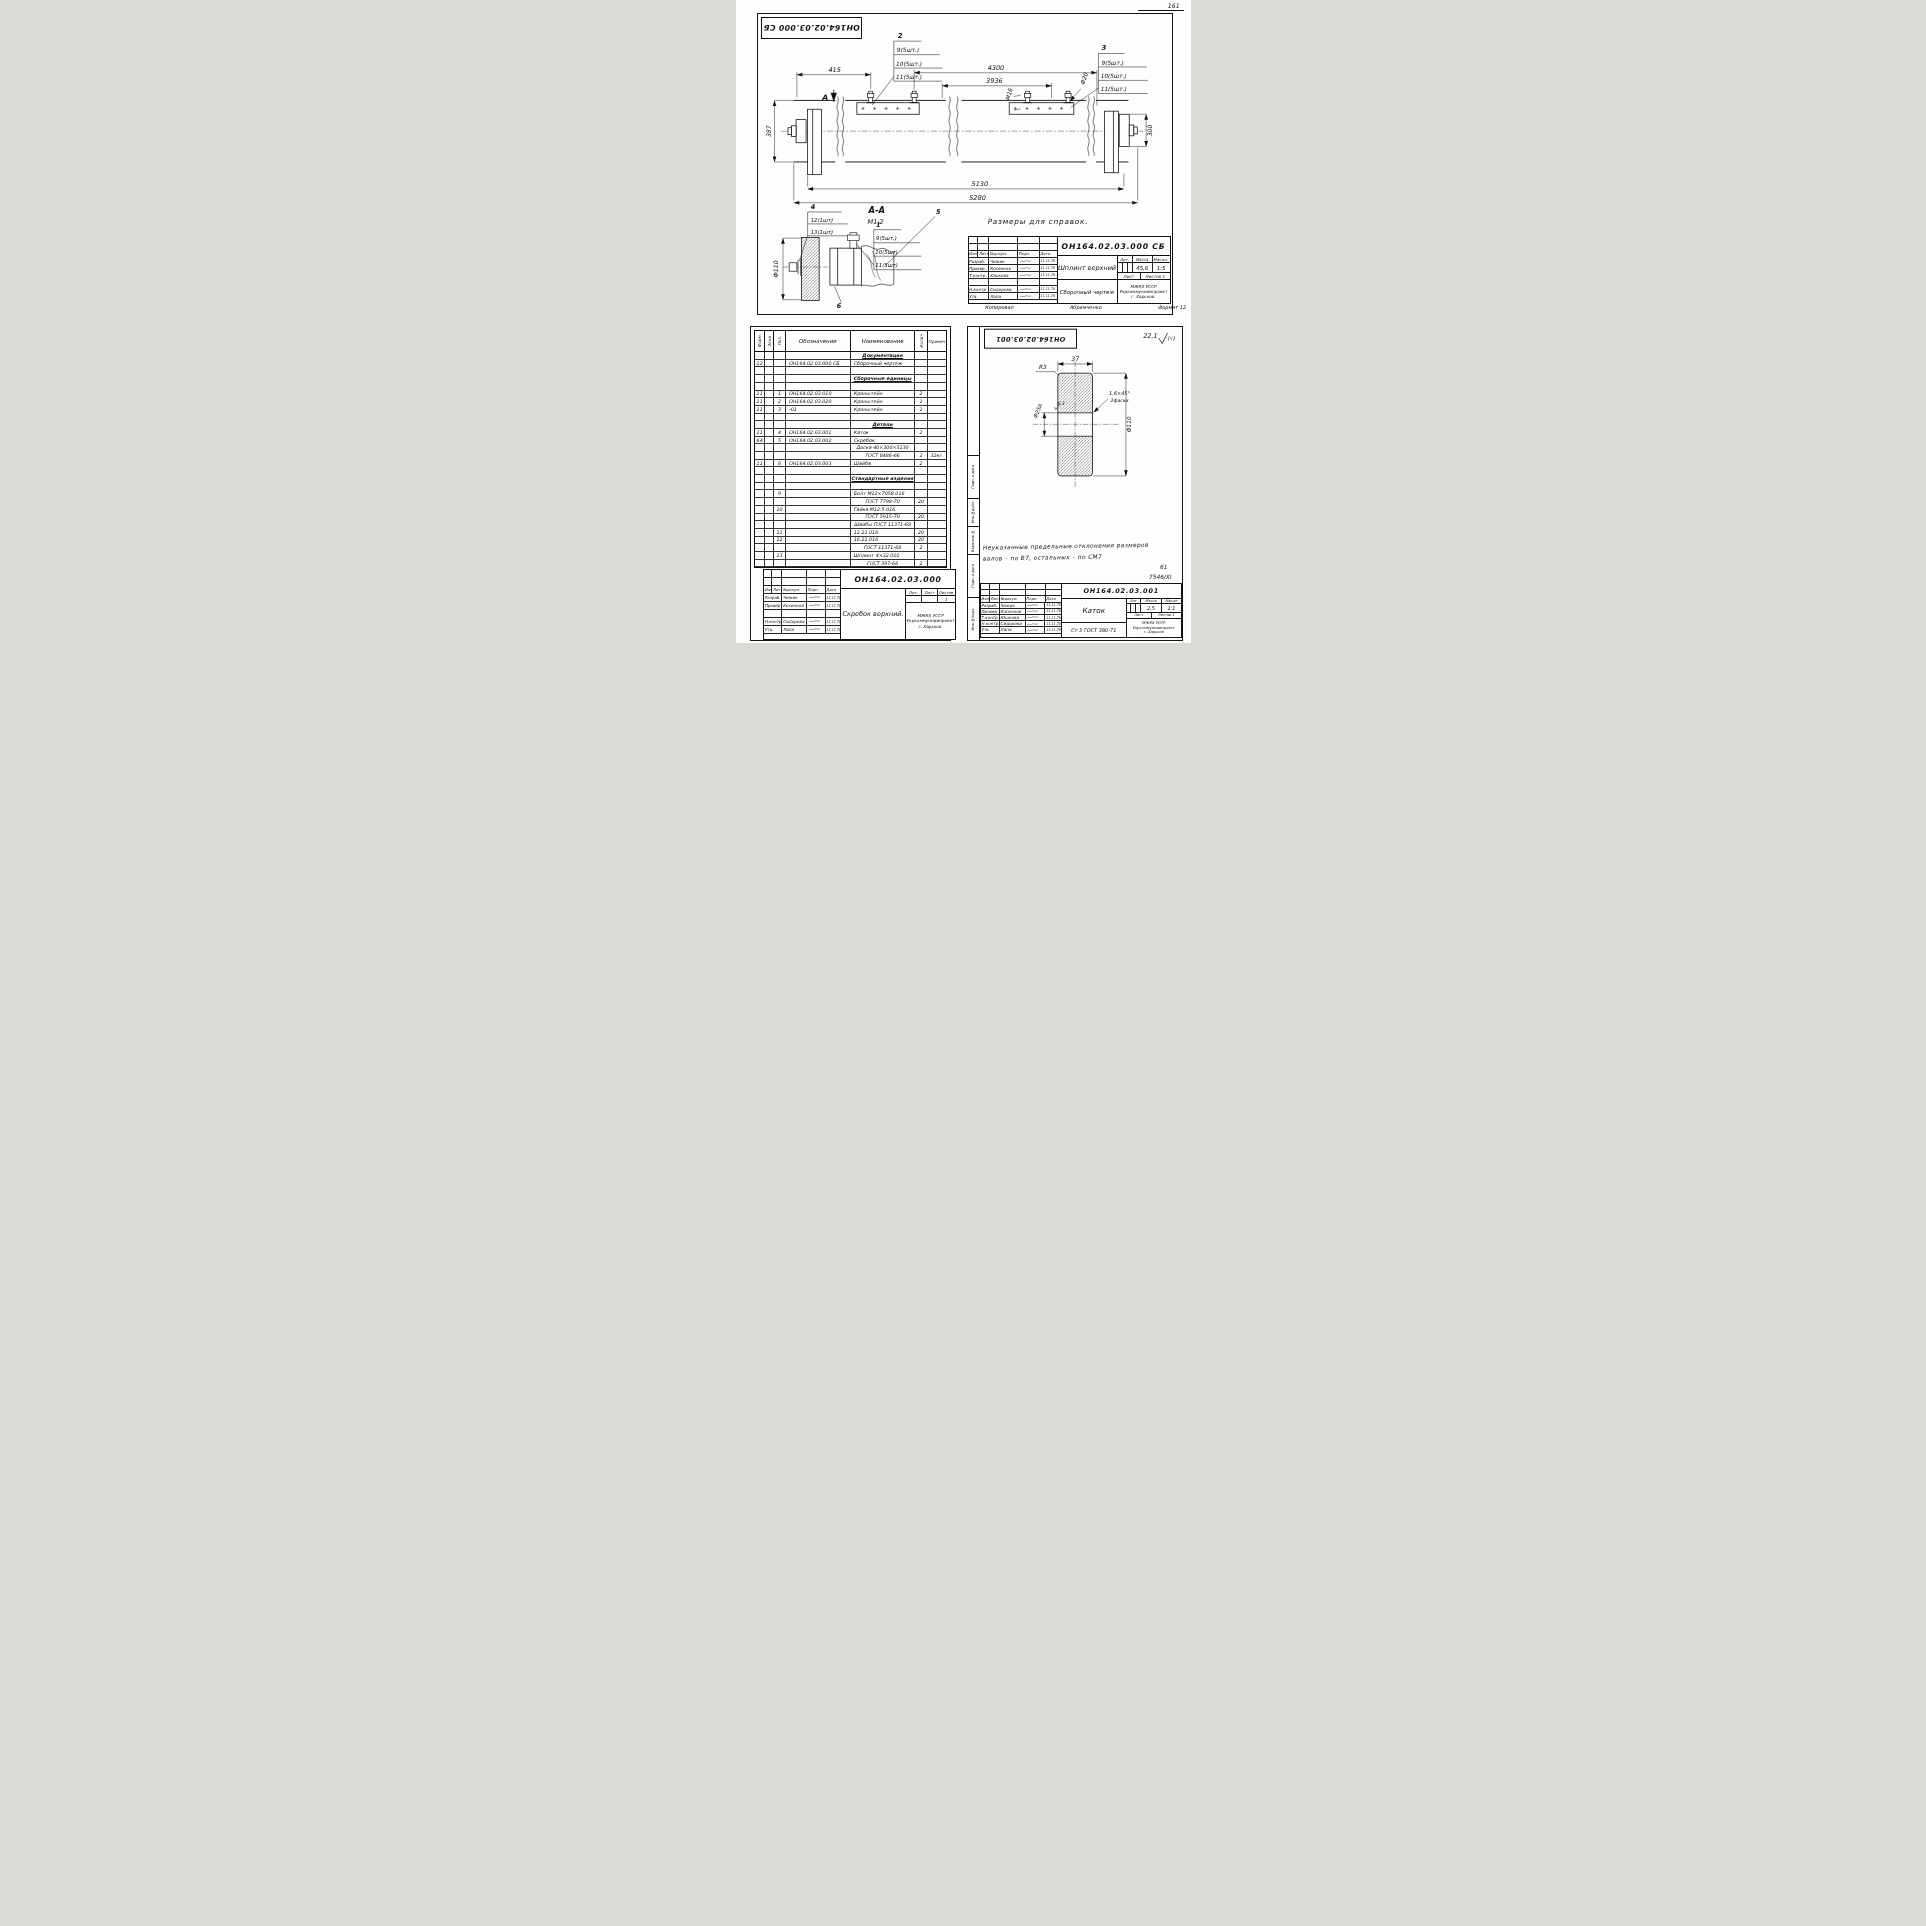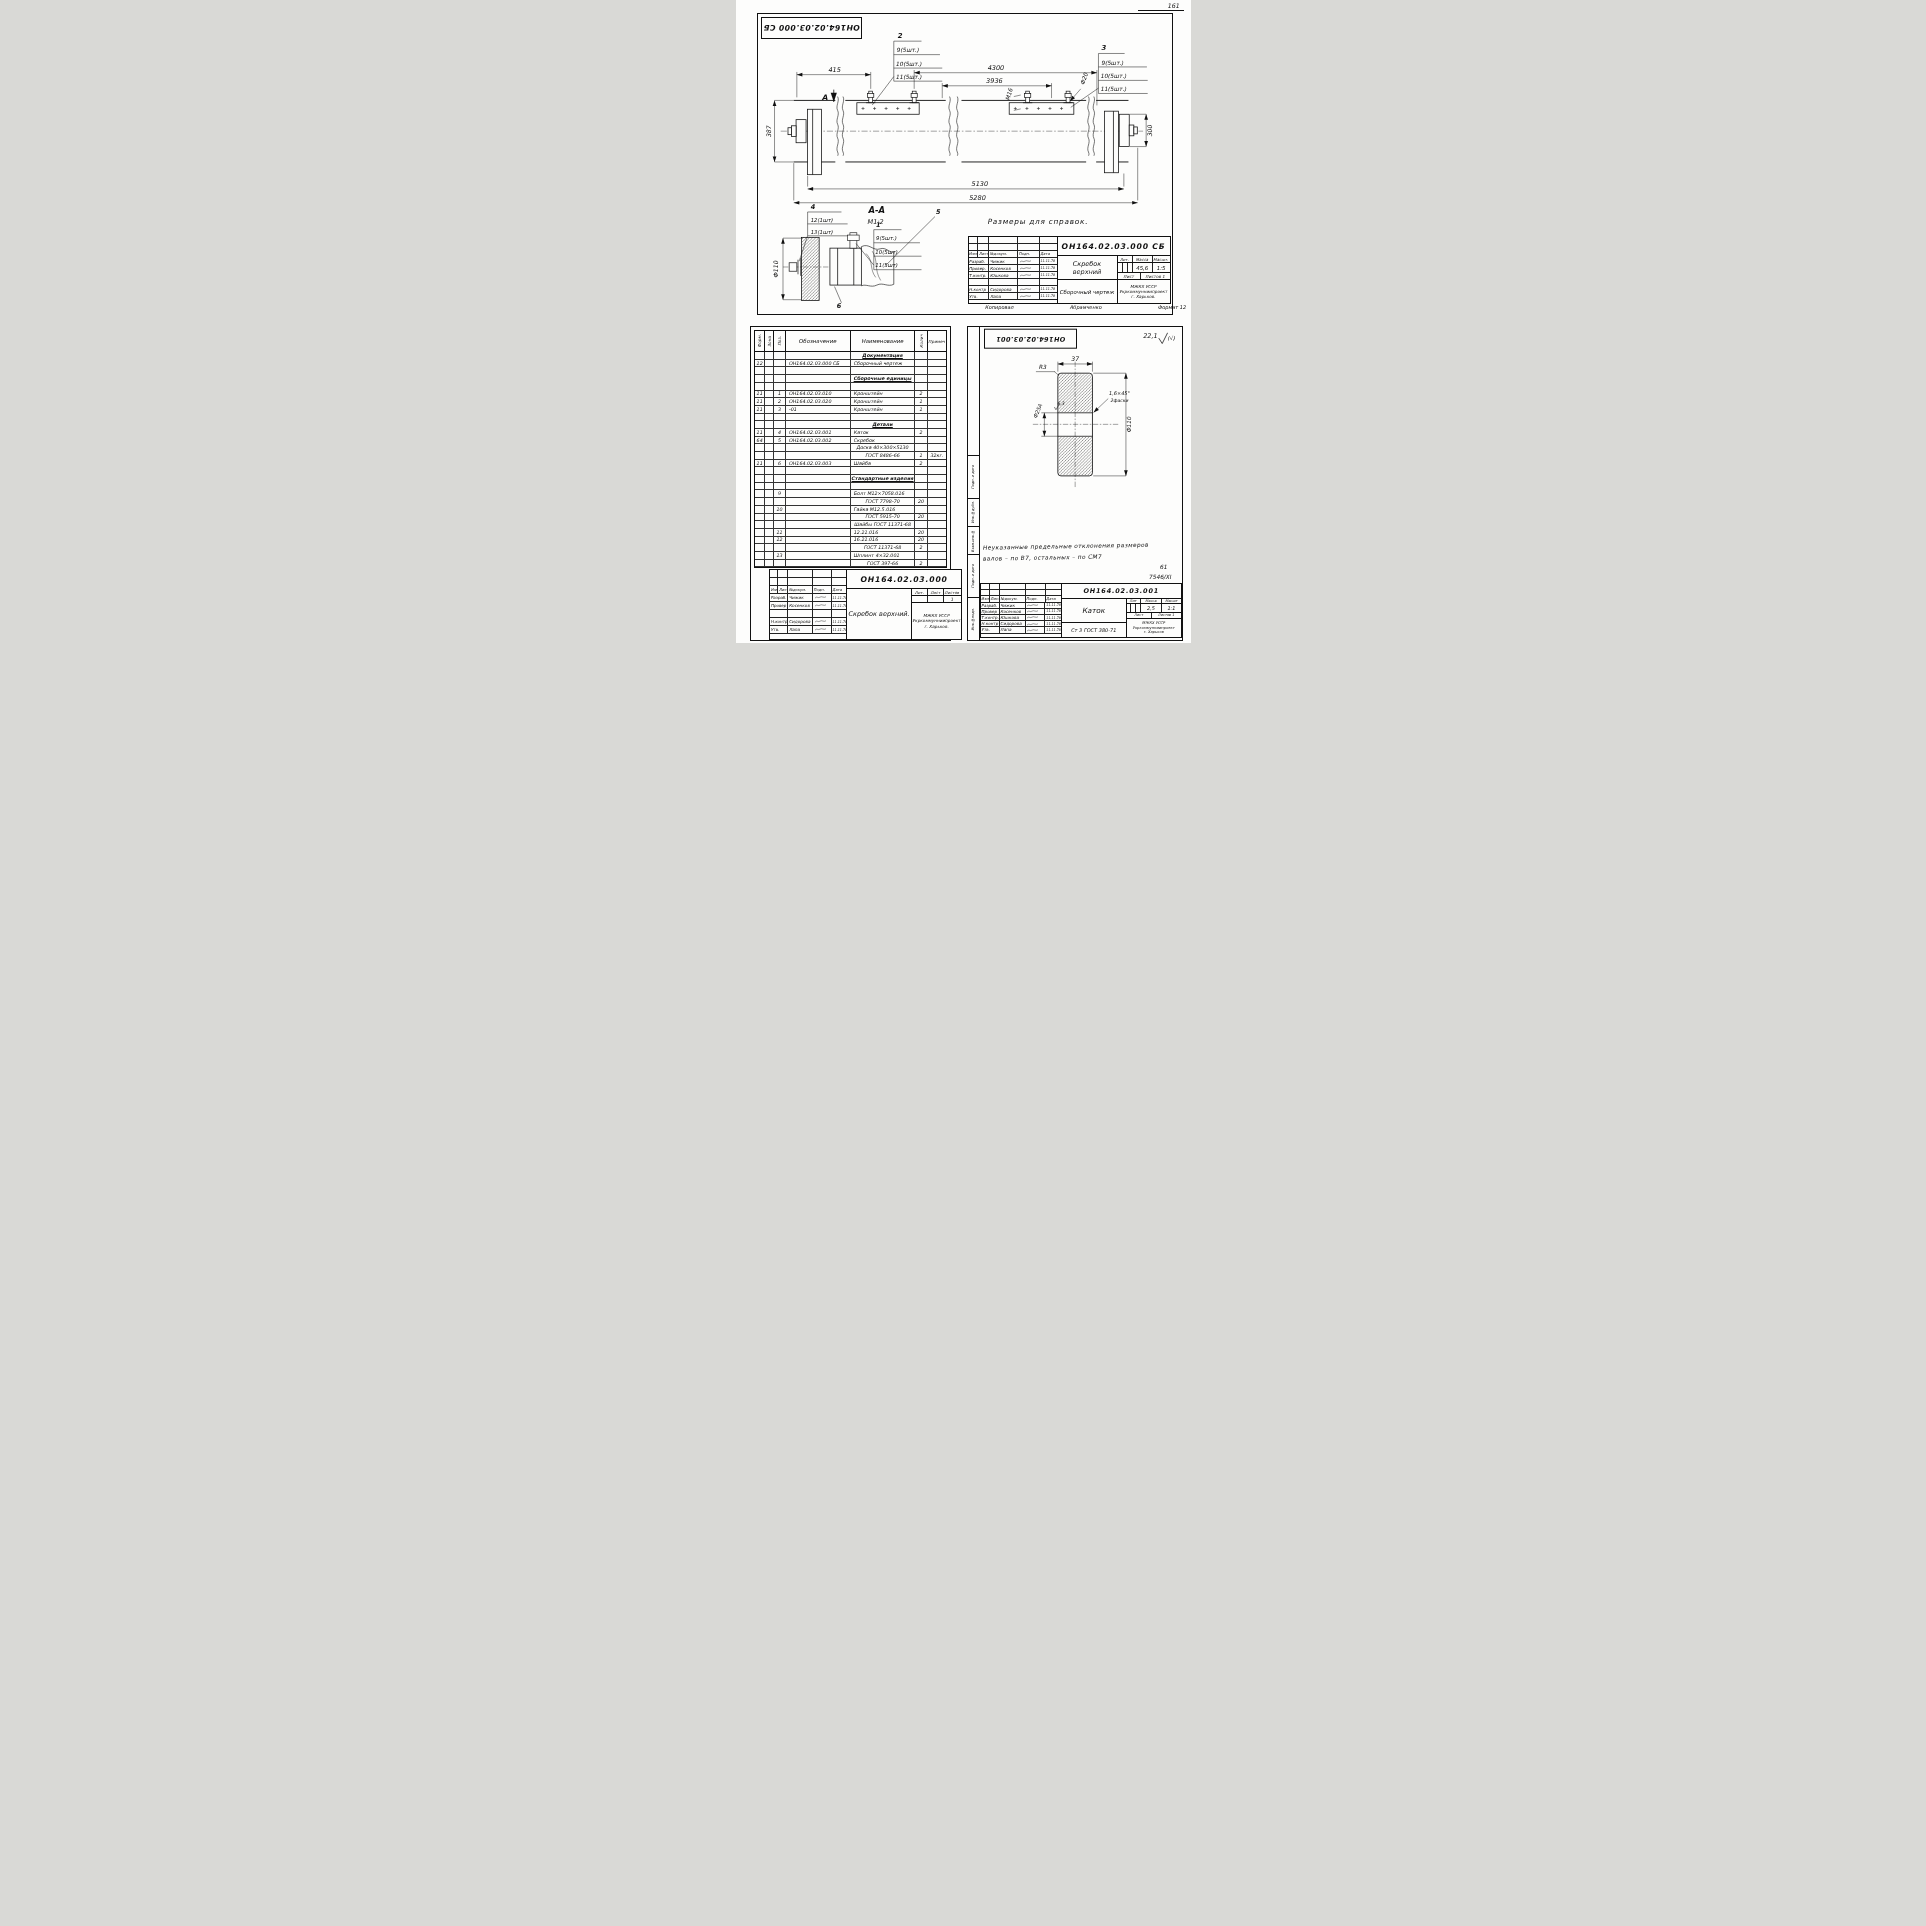--- a/index.html
+++ b/index.html
@@ -320,21 +320,21 @@
                 <path d="M3 9 C9 2 13 11 19 6 C24 2 30 10 37 5" fill="none" stroke="#111" stroke-width="1.3"></path>
               </svg>
             </div>
             <div class="sigcell" style="width: 17px; font-size: 3.3px;">11.11.78</div>
           </div>
         </div>
       <div class="tbright" style="width:112px;">
         <div class="docnum" style="height:19px;font-size:7.7px;">ОН164.02.03.000 СБ</div>
         <div class="tblow">
           <div class="namecol" style="width:60px;">
-            <div class="namecell" style="font-size:6.5px;">Скребок верхний</div>
+            <div class="namecell" style="font-size:6.5px;">Шплинт верхний</div>
             <div class="typecell" style="height:24px;font-size:5.4px;">Сборочный чертеж</div>
           </div>
           <div style="width:52px;display:flex;flex-direction:column;">
             <div class="litrow" style="height:7px;">
               <div class="litcell" style="width:15.4px;font-size:3.9px;">Лит.</div>
               <div class="litcell" style="width:20px;font-size:3.9px;">Масса</div>
               <div class="litcell" style="width:17px;font-size:3.9px;">Масшт.</div>
             </div>
             <div class="litrow" style="height:10px;">
               <div class="litcell" style="width:5.4px;"></div>
@@ -631,21 +631,21 @@
             <div class="c1"></div>
             <div class="c2"></div>
             <div class="c3"></div>
             <div class="c4">ГОСТ 397-66</div>
             <div class="c5">2</div>
             <div class="c6"></div>
           </div>
         </div>
     </div>
 
-    <div class="tb" id="tb2" style="left:18px;top:242px;width:191px;height:69px;">
+    <div class="tb" id="tb2" style="left:12px;top:242px;width:191px;height:69px;">
       <div class="sigg" id="sig2" style="width:77px;">
           <div class="sigrow" style="height: 8px;">
             <div class="sigcell" style="width: 8.5px; font-size: 3.5px;"></div>
             <div class="sigcell" style="width: 10px; font-size: 3.5px;"></div>
             <div class="sigcell" style="width: 25px; font-size: 3.5px;"></div>
             <div class="sigcell" style="width: 19px; font-size: 3.5px;"></div>
             <div class="sigcell" style="width: 14.6px; font-size: 3.5px;"></div>
           </div>
           <div class="sigrow" style="height: 8px;">
             <div class="sigcell" style="width: 8.5px; font-size: 3.5px;"></div>

